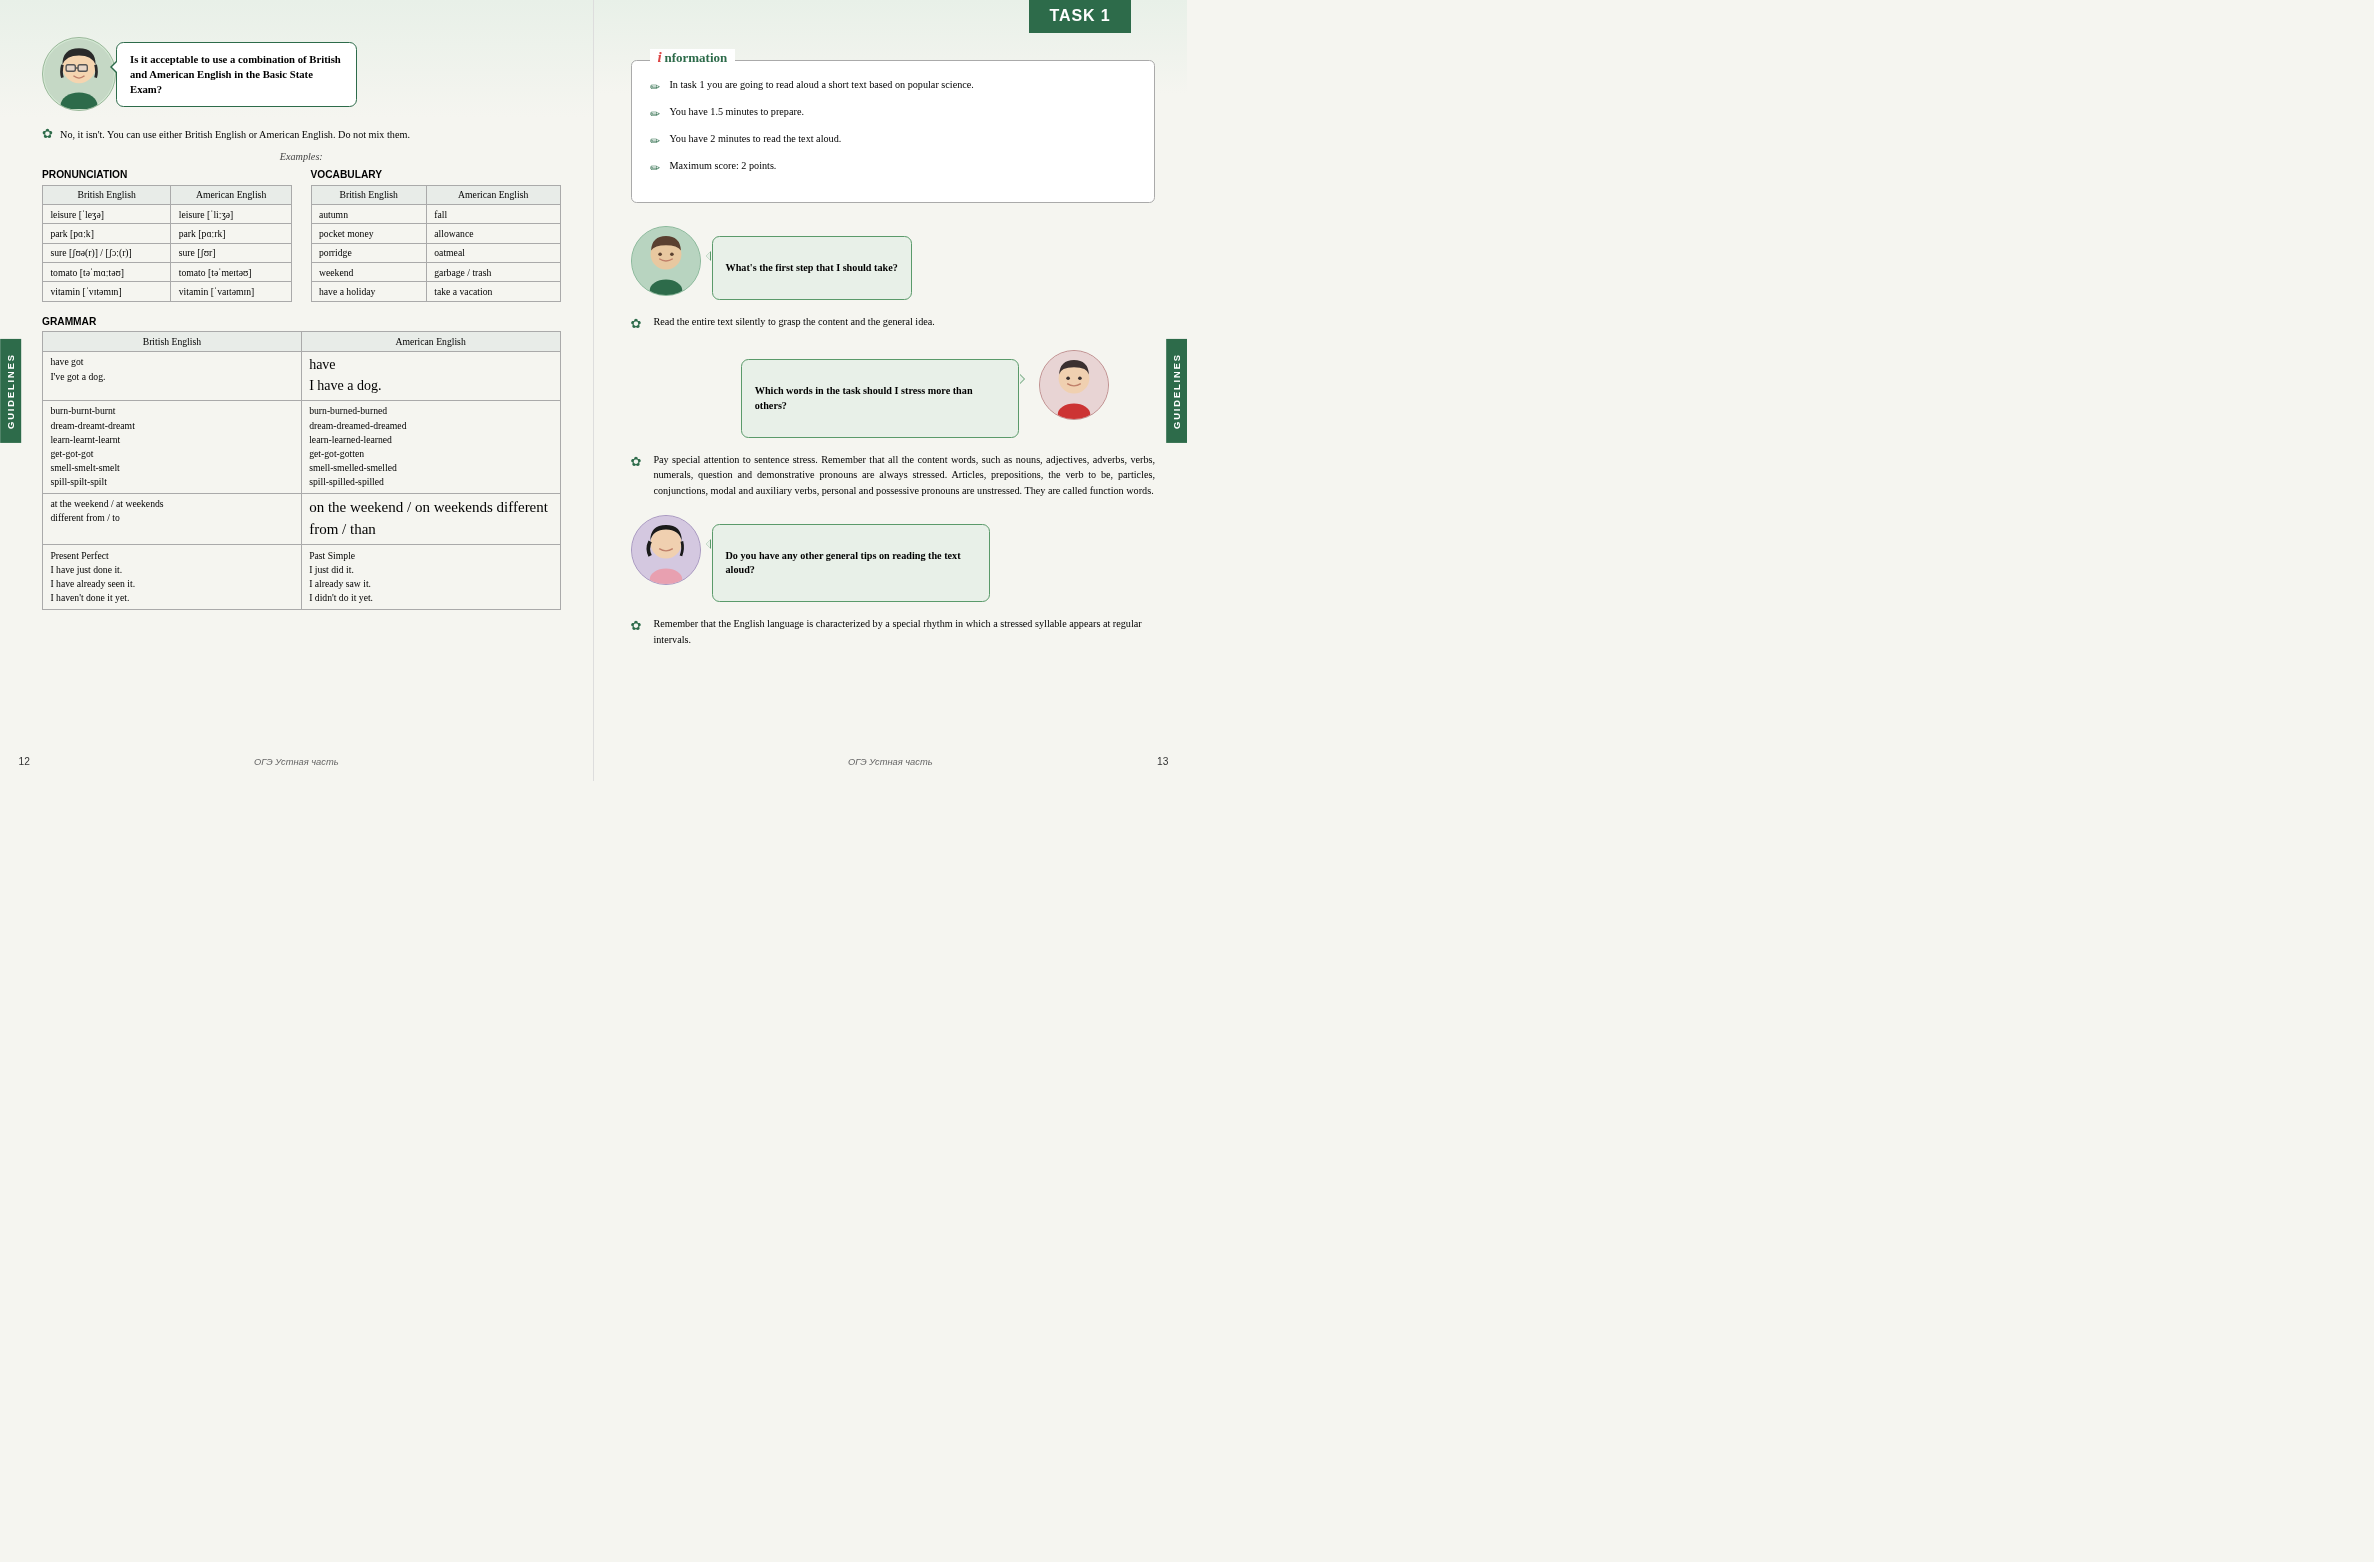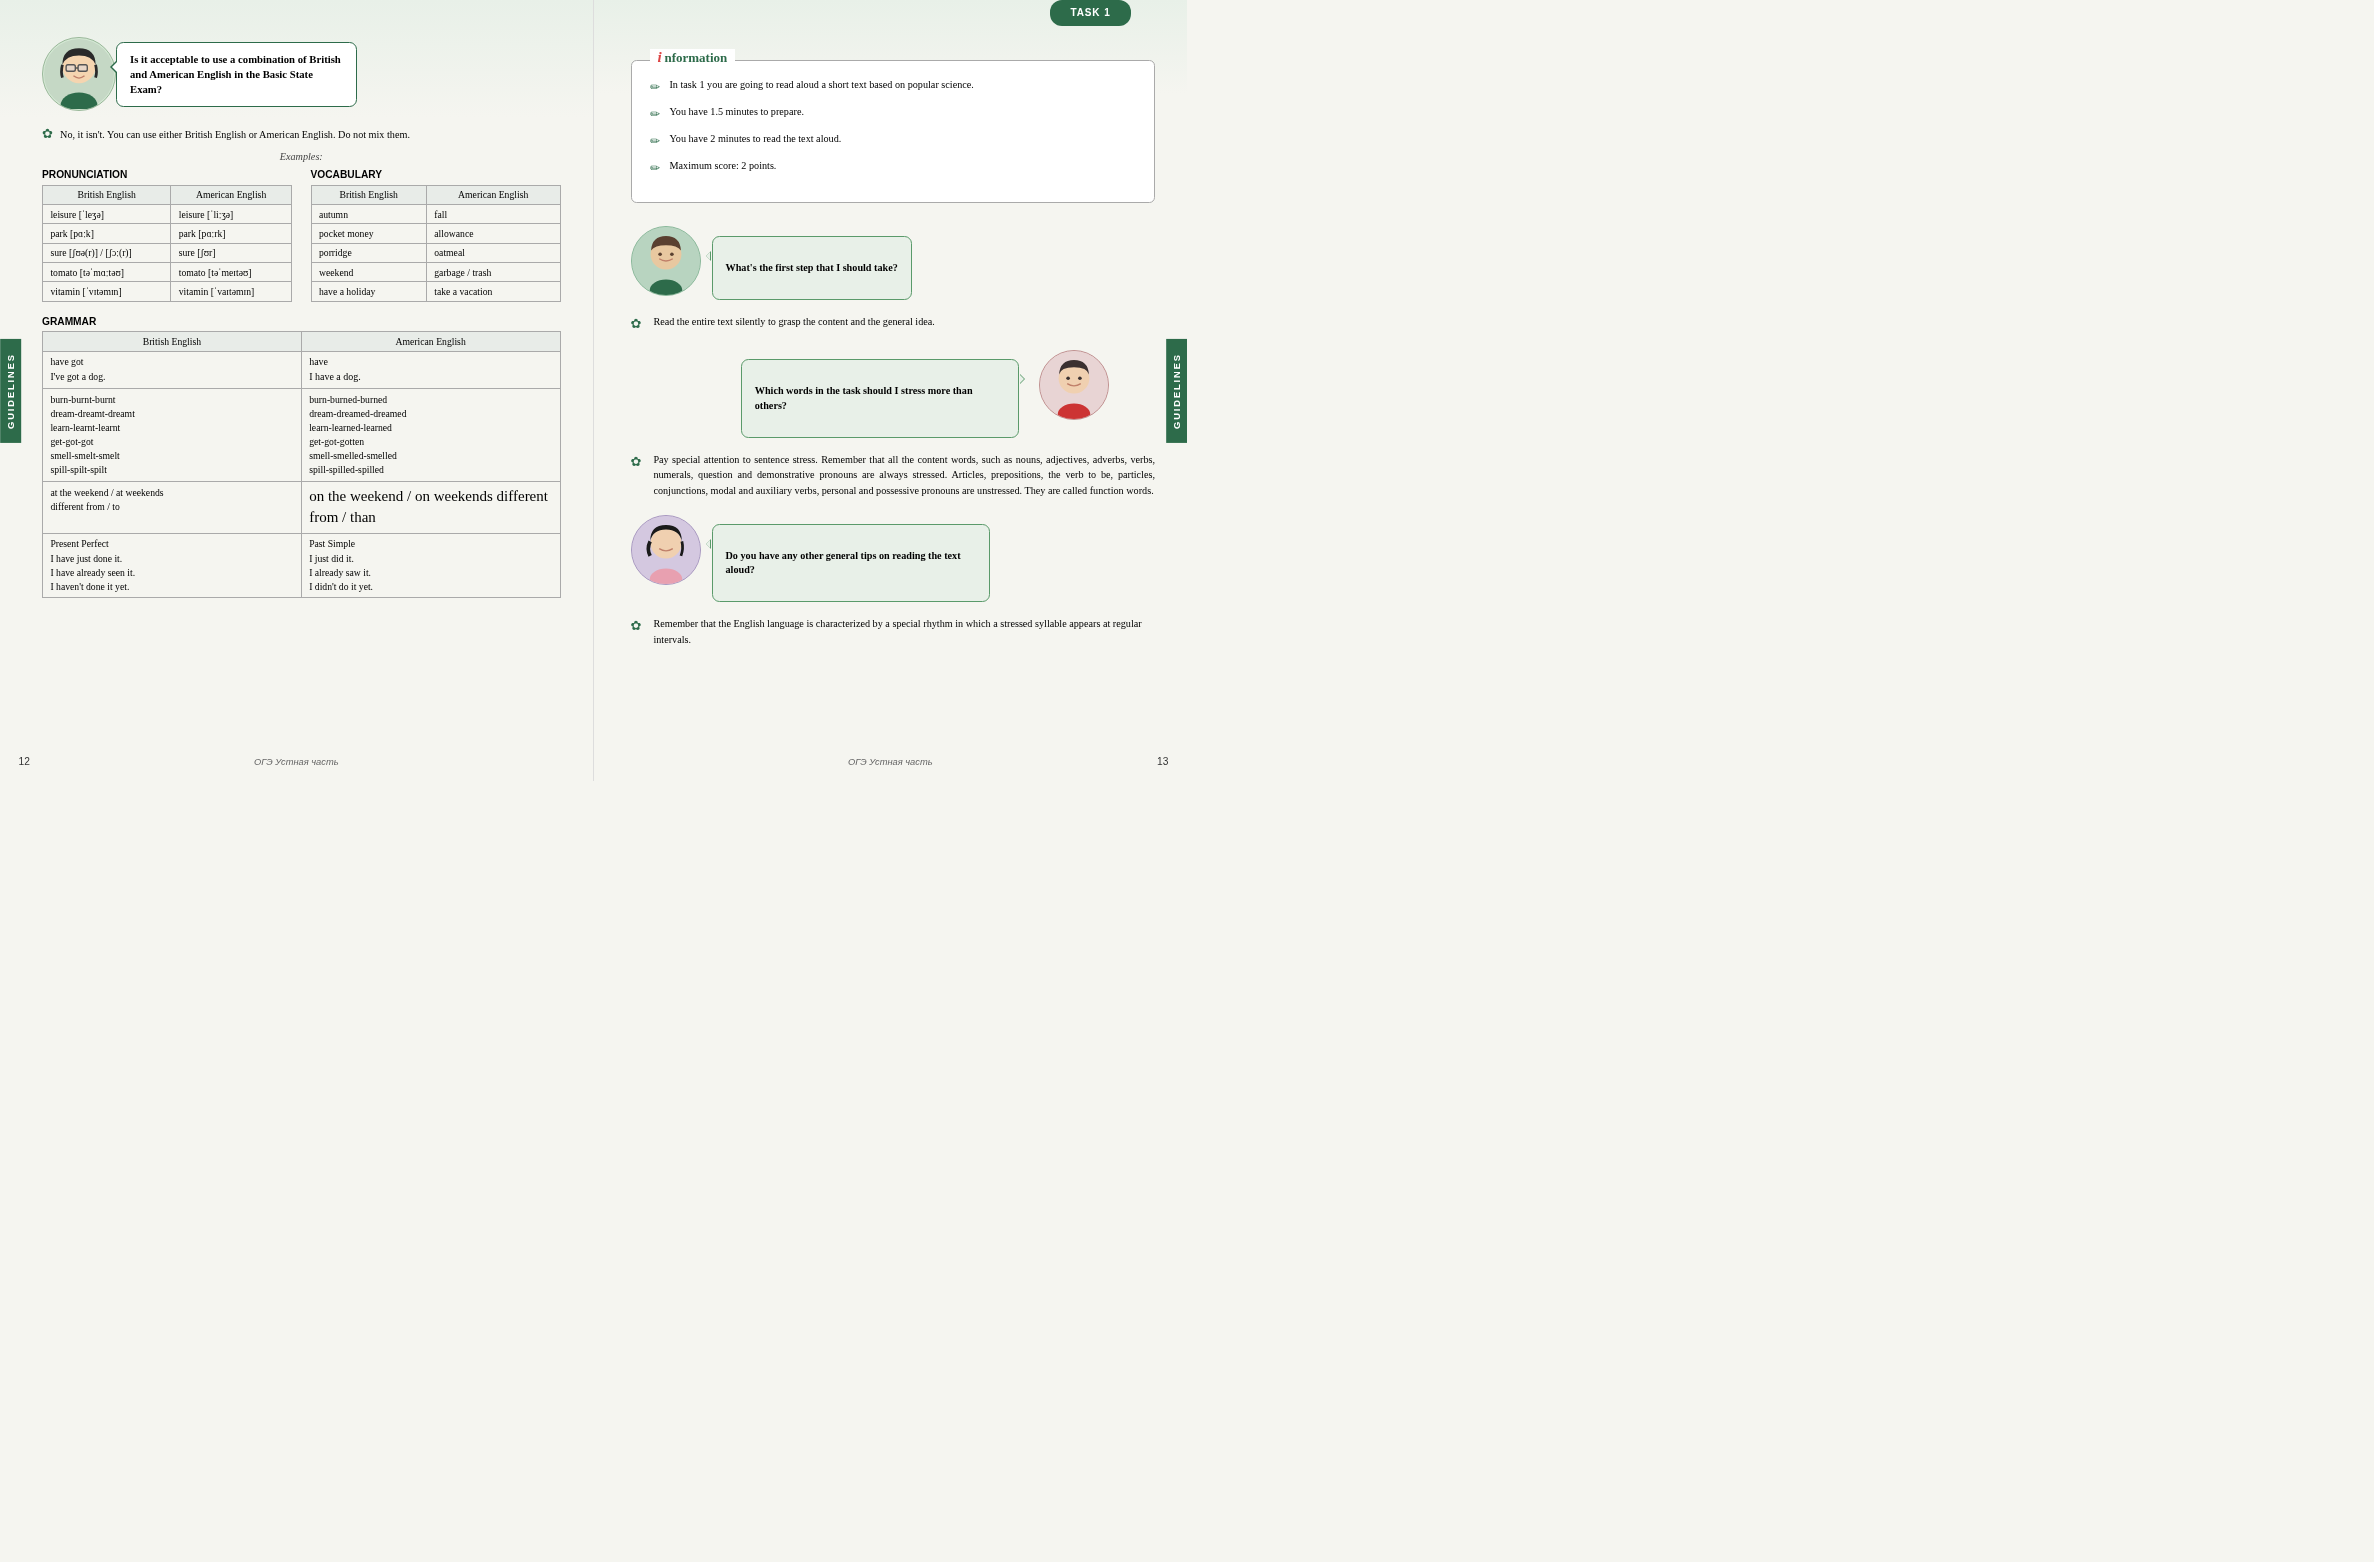--- a/index.html
+++ b/index.html
@@ -76,25 +76,24 @@
     }
 
     
     .task-header {
       position: absolute;
       top: 0;
       right: 56px;
       background: #2d6b4a;
       color: white;
       font-weight: bold;
-      font-size: 10px;
+      font-size: 16px;
       padding: 7.4px 20.4px;
       font-family: Arial, sans-serif;
       letter-spacing: 0.9px;
-      border-radius: 12px;
     }
 
     
     .left-header-area {
       display: flex;
       align-items: flex-start;
       margin-bottom: 14px;
     }
 
     .avatar-circle {
@@ -449,21 +448,21 @@
         <thead>
           <tr>
             <th style="width:50%">British English</th>
             <th style="width:50%">American English</th>
           </tr>
         </thead>
         <tbody id="gram-tbody">
         <tr>
               <td style="white-space: pre-line; font-size: 9.7px;">have got
 I've got a dog.</td>
-              <td style="white-space: pre-line; font-size: 10px;">have
+              <td style="white-space: pre-line; font-size: 14px;">have
 I have a dog.</td>
             </tr>
             <tr>
               <td style="white-space: pre-line; font-size: 9.7px;">burn-burnt-burnt
 dream-dreamt-dreamt
 learn-learnt-learnt
 get-got-got
 smell-smelt-smelt
 spill-spilt-spilt</td>
               <td style="white-space: pre-line; font-size: 9.7px;">burn-burned-burned

